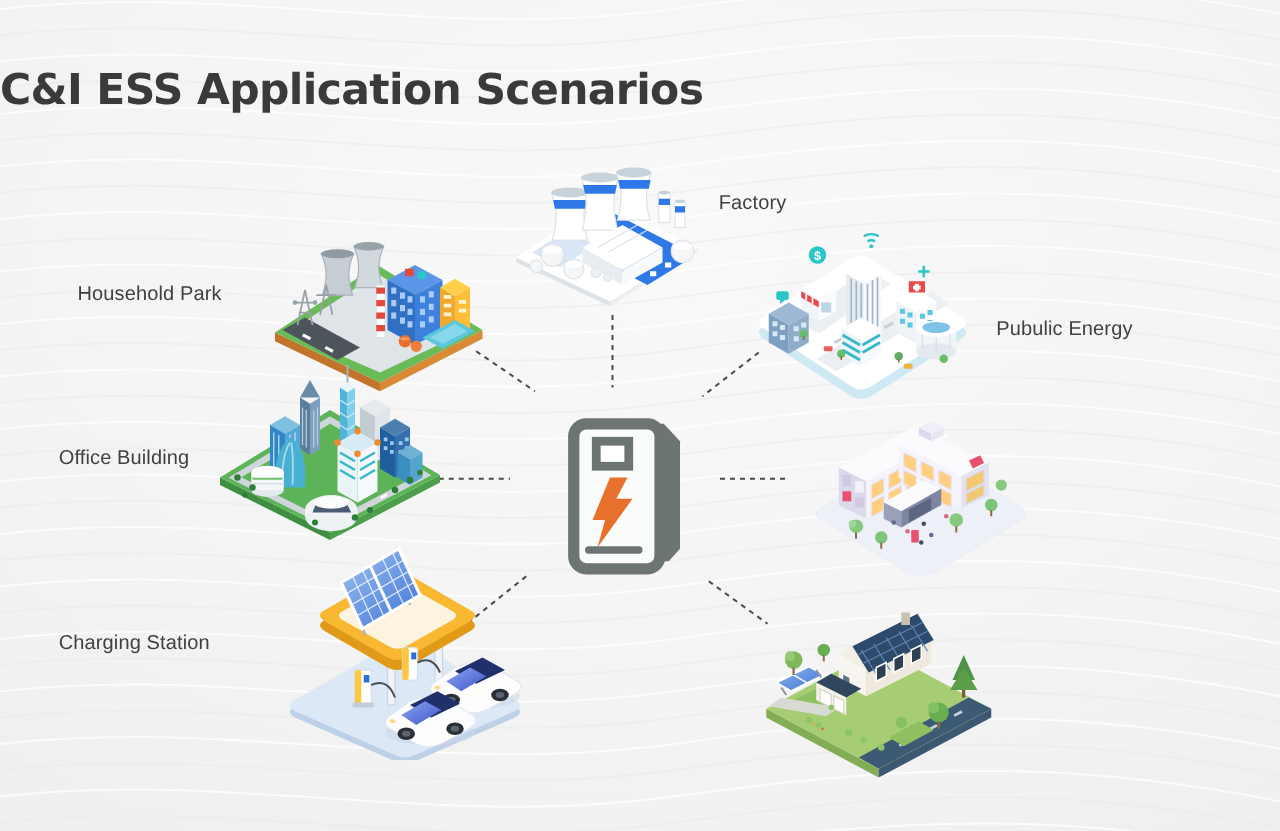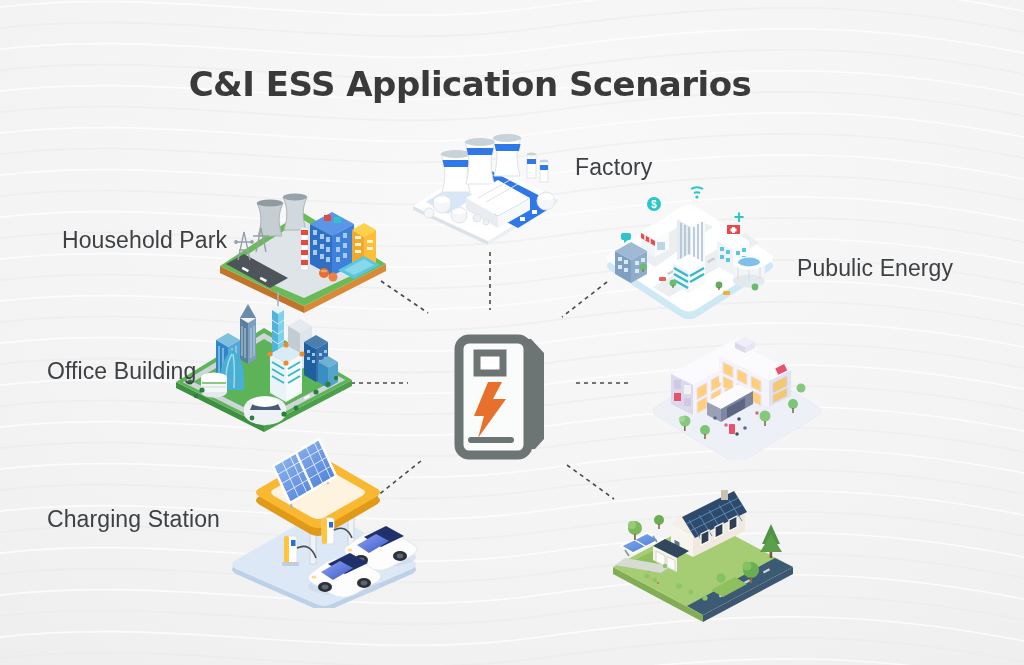--- a/index.html
+++ b/index.html
@@ -7,29 +7,28 @@
     position:relative;
     width:1024px;height:665px;
     overflow:hidden;
     background:
       radial-gradient(ellipse 900px 600px at 52% 30%, #f9f9fa 0%, #f4f4f5 55%, #eeeeef 100%);
     font-family:"Liberation Sans","DejaVu Sans",sans-serif;
   }
   #bg-waves{position:absolute;left:0;top:0;width:1024px;height:665px;}
   .abs{position:absolute;}
   .title{
-    position:absolute;left:0;top:64px;width:940px;
-    text-align:center;
+    position:absolute;left:0;top:52px;width:940px;
     font-family:"DejaVu Sans","Liberation Sans",sans-serif;
     font-size:34px;font-weight:700;letter-spacing:-0.5px;
     color:#3a3a3a;
   }
   .label{
     position:absolute;
-    font-size:23px;
+    font-size:16px;
     color:#3e4144;
     letter-spacing:0.1px;
     line-height:1.45;
     white-space:nowrap;
   }
   .label.wrap{white-space:normal;}
   svg{display:block;}
 </style>
 </head>
 <body>

